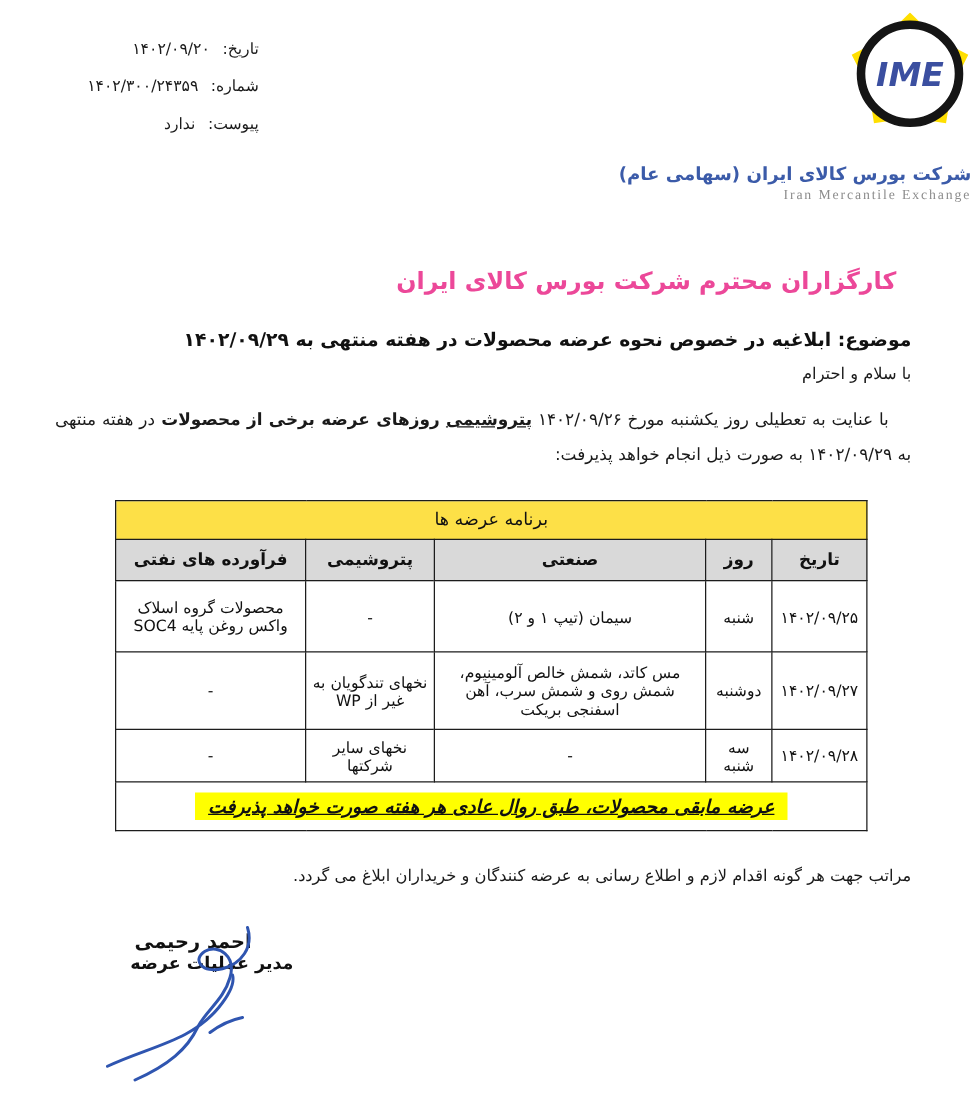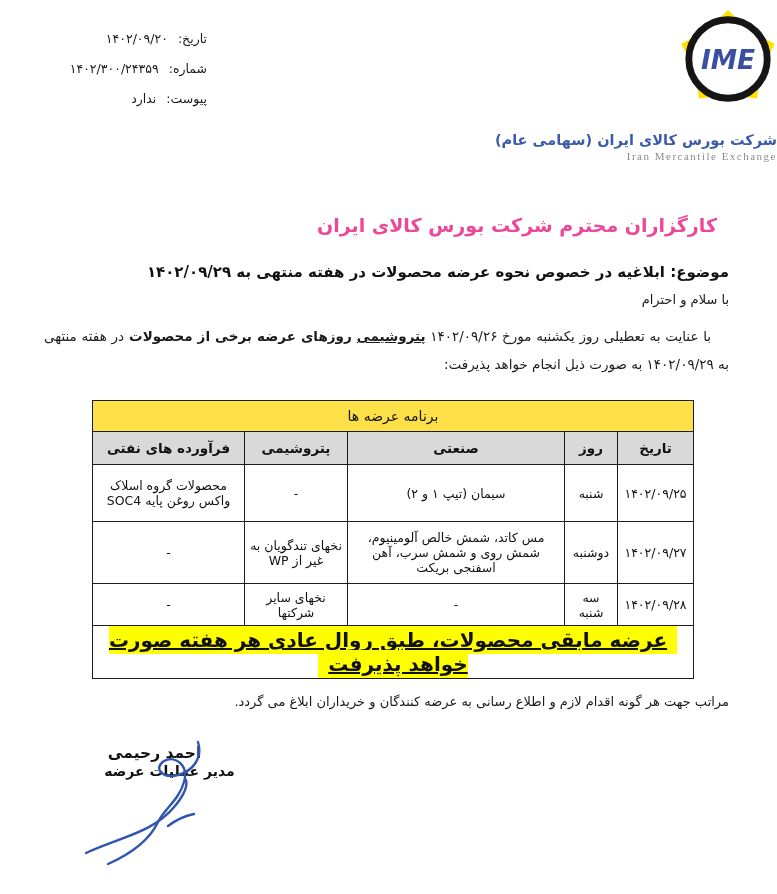--- a/index.html
+++ b/index.html
@@ -133,22 +133,23 @@
     font-size: 13.5px;
     height: 33px;
   }
   .row-1 td { height: 57px; }
   .row-2 td { height: 62px; }
   .row-3 td { height: 42px; }
   .foot-row td { height: 39px; }
   .highlight {
     background: #ffff00;
     font-weight: bold;
+    font-style: italic;
     text-decoration: underline;
-    font-size: 20px;
+    font-size: 15px;
     padding: 2px 10px;
   }
 
   .closing {
     position: absolute;
     top: 694px;
     right: 48px;
     font-size: 13px;
     color: #1a1a1a;
   }

